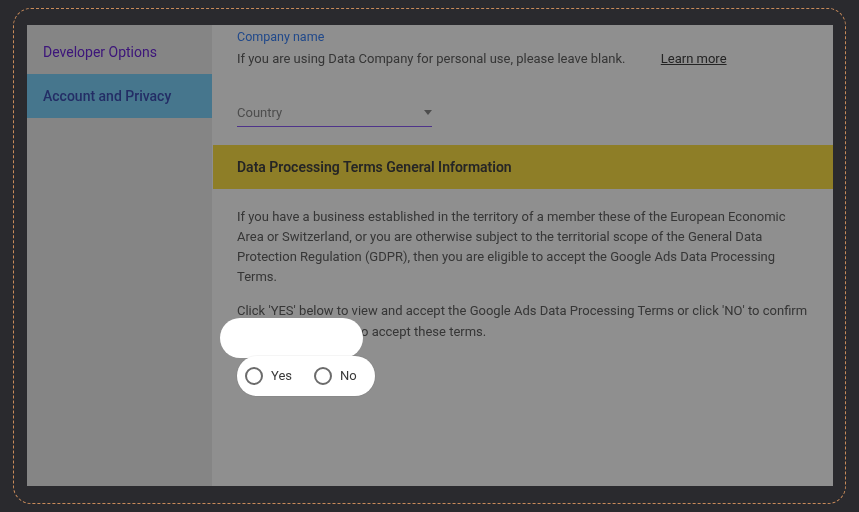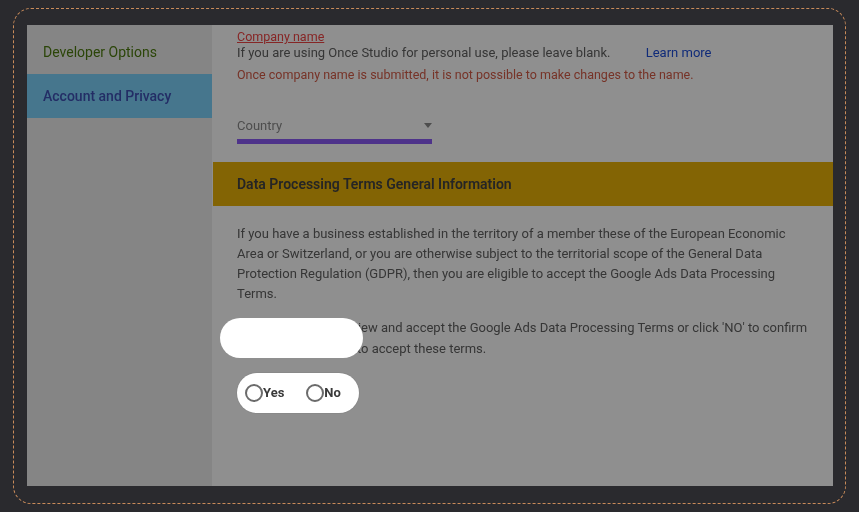--- a/index.html
+++ b/index.html
@@ -27,21 +27,21 @@
   .sidebar {
     position: absolute;
     left: 0; top: 0;
     width: 185px; height: 100%;
     background: #eeeeee;
     padding-top: 5px;
   }
   .sidebar-item {
     padding: 14px 16px;
     font-size: 14px;
-    color: #4d7c0f;
+    color: #6d28d9;
     cursor: pointer;
   }
   .sidebar-item.active {
     color: #3f51b5;
     font-weight: 500;
     background: #7dd3fc;
   }
 
   .content {
     position: absolute;
@@ -49,60 +49,61 @@
     right: 0; height: 100%;
     background: #ffffff;
     overflow: hidden;
   }
 
   .section-top {
     padding: 4px 24px 18px 24px;
   }
   .field-label {
     font-size: 12.5px;
-    color: #ef4444;
-    text-decoration: underline;
+    color: #3b82f6;
+    margin-bottom: 6px;
   }
   .helper-text {
     font-size: 13px;
     color: #616161;
     line-height: 1.45;
   }
   .helper-text .link {
-    color: #1d4ed8;
+    color: #404040;
+    text-decoration: underline;
     cursor: pointer;
     padding-left: 32px;
   }
   .warn-text {
     font-size: 12.5px;
     color: #d35b47;
     margin-top: 4px;
   }
 
   .country-row {
     margin-top: 32px;
     width: 195px;
-    border-bottom: 5px solid #8b5cf6;
+    border-bottom: 1px solid #8b5cf6;
     padding: 4px 0 6px 0;
     display: flex;
     justify-content: space-between;
     align-items: center;
     font-size: 13px;
     color: #8a8a8a;
     cursor: pointer;
   }
   .country-row .caret {
     width: 0; height: 0;
     border-left: 4px solid transparent;
     border-right: 4px solid transparent;
     border-top: 5px solid #8a8a8a;
   }
 
   .section-header {
-    background: #eab308;
+    background: #fde047;
     padding: 14px 24px;
     font-size: 14px;
     font-weight: 600;
     color: #424242;
   }
 
   .section-body {
     padding: 18px 24px 10px 24px;
     font-size: 13px;
     color: #616161;
@@ -118,23 +119,22 @@
     gap: 22px;
     padding: 10px 18px 10px 8px;
     border-radius: 22px;
     z-index: 20;
     background: #fff;
     box-shadow: 0 0 0 1px rgba(0,0,0,0.04);
   }
   .radio-item {
     display: inline-flex;
     align-items: center;
-    gap: 0;
-    cursor: pointer;
-    font-weight: bold;
+    gap: 8px;
+    cursor: pointer;
   }
   .radio-circle {
     width: 18px; height: 18px;
     border: 2px solid #6b6b6b;
     border-radius: 50%;
     flex: 0 0 auto;
   }
   .radio-label {
     font-size: 13px;
     color: #3a3a3a;
@@ -172,23 +172,22 @@
     <div class="sidebar-item active">
       <span>Account and Privacy</span>
     </div>
   </div>
 
   <div class="content">
 
     <div class="section-top">
       <div class="field-label">Company name</div>
       <div class="helper-text">
-        <span>If you are using Once Studio for personal use, please leave blank. </span><span class="link">Learn more</span>
+        <span>If you are using Data Company for personal use, please leave blank. </span><span class="link">Learn more</span>
       </div>
-      <div class="warn-text">Once company name is submitted, it is not possible to make changes to the name.</div>
 
       <div class="country-row">
         <span>Country</span>
         <span class="caret"></span>
       </div>
     </div>
 
     <div class="section-header">Data Processing Terms General Information</div>
 
     <div class="section-body">

